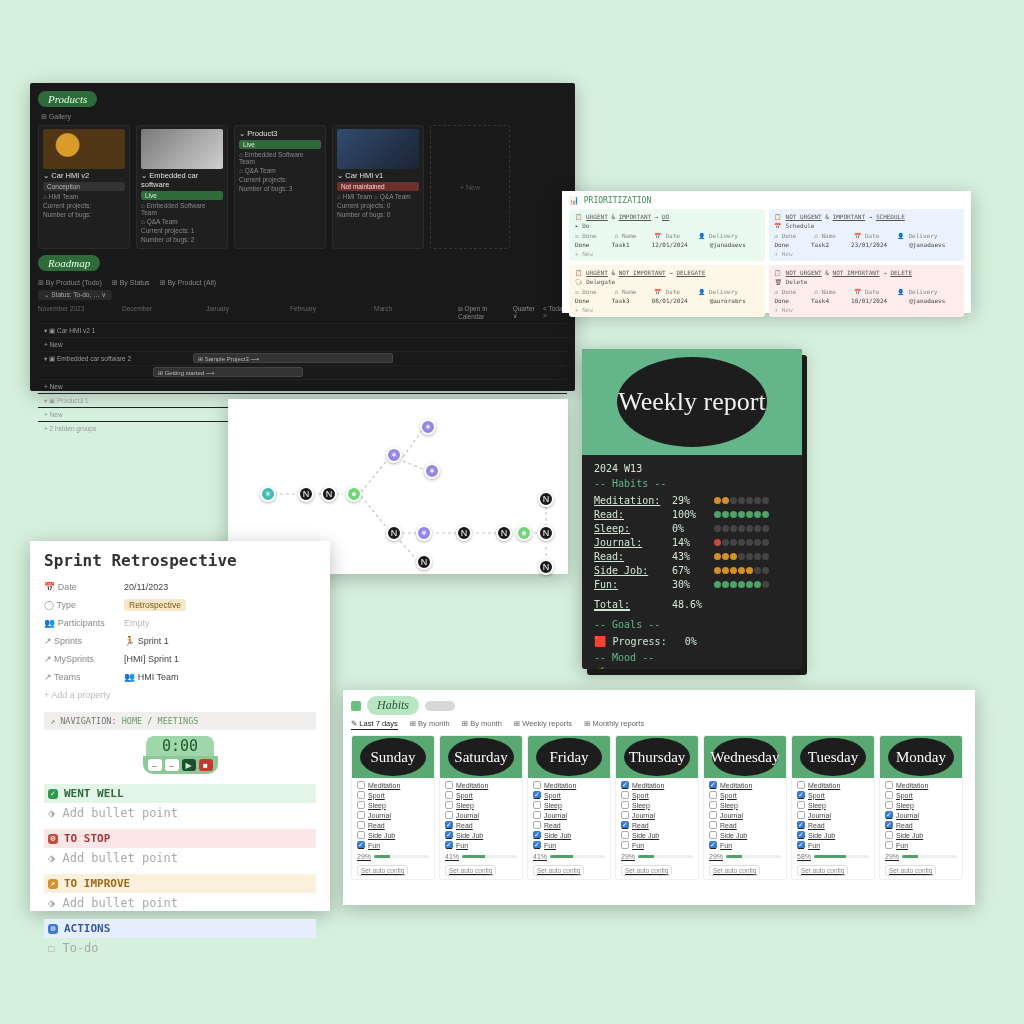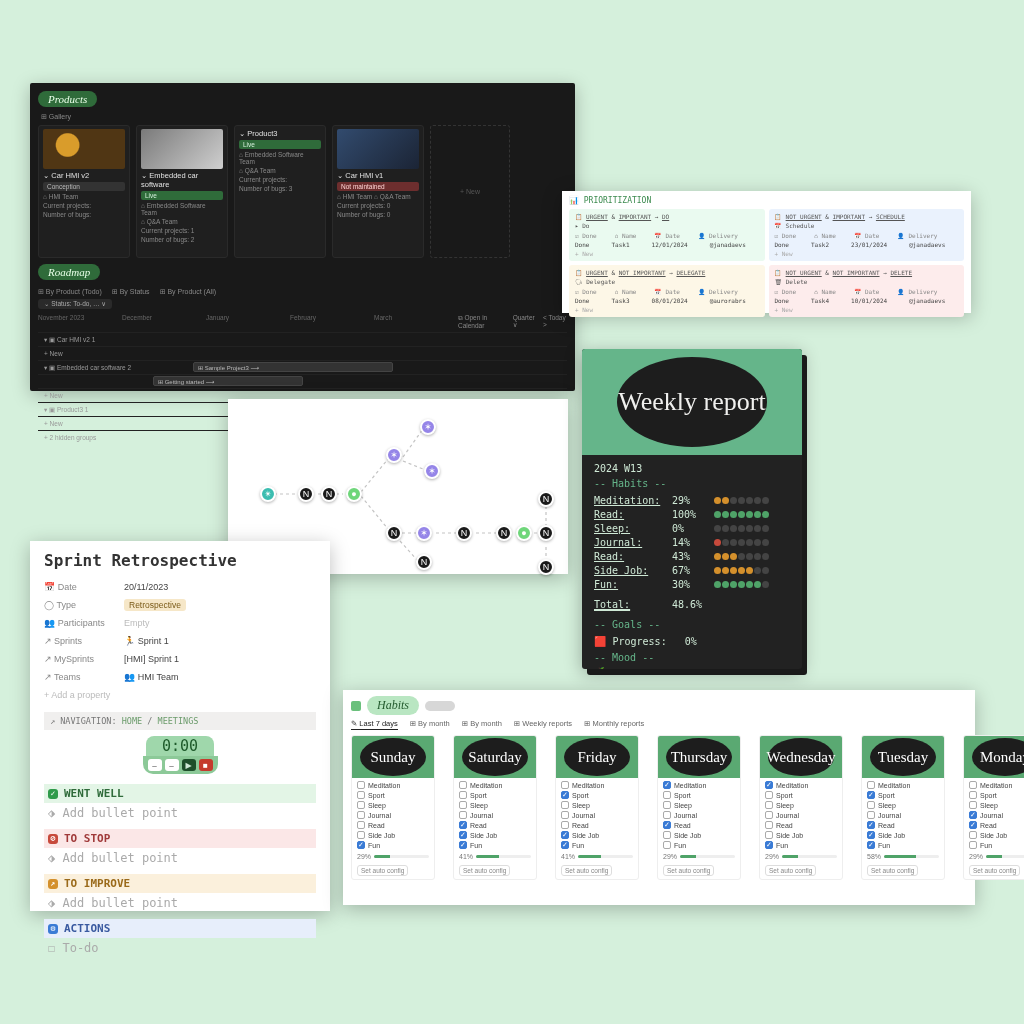--- a/index.html
+++ b/index.html
@@ -26,21 +26,21 @@
     display: inline-block;
     background: #2f6b3a; color: #e8ffe8;
     padding: 2px 10px; border-radius: 10px;
     font-family: cursive; font-size: 11px; font-style: italic;
     margin: 2px 0 4px 0;
   }
   .gallery-label { color: #8a8a8a; font-size: 7px; margin: 2px 0 4px 3px; }
   .cards { display: flex; gap: 6px; }
   .card {
     width: 92px; border: 1px solid #2a2a2a; border-radius: 3px;
-    background: #1f1f1f; padding: 3px 4px 14px 4px;
+    background: #1f1f1f; padding: 3px 4px 5px 4px;
     display: flex; flex-direction: column; gap: 2px;
   }
   .card-img { width: 100%; height: 40px; border-radius: 2px; background: linear-gradient(135deg,#2b2b2b,#3f3f3f); }
   .card-img.img1 { background: radial-gradient(circle at 30% 40%, #d99c2b 0 18%, #503614 20% 100%), #3a2a12; }
   .card-img.img2 { background: linear-gradient(135deg,#7a7a7a,#cfcfcf); }
   .card-img.img3 { background: linear-gradient(135deg,#324b6e,#1b2435); }
   .card-name { color: #e0e0e0; font-size: 7.5px; }
   .badge { display:inline-block; font-size:6.5px; padding:1px 4px; border-radius:2px; }
   .badge.gray { background:#333; color:#bbb; }
   .badge.green { background:#2f6b3a; color:#d5f0dc; }
@@ -145,21 +145,21 @@
   #habits-panel {
     left: 343px; top: 690px; width: 632px; height: 215px;
     background:#fff; padding:6px 8px; font-size:8px;
   }
   .habits-title-wrap { display:flex; align-items:center; gap:6px; margin-bottom:4px;}
   .flag { width:10px; height:10px; background:#6ac07c; border-radius:2px; display:inline-block;}
   .habits-title { font-family:cursive; background:#b9e6c2; padding:2px 10px; border-radius:12px; font-size:12px; color:#245c2f; font-style:italic;}
   .line-pill { width:30px; height:10px; background:#d7d7d7; border-radius:6px;}
   .habits-tabs { display:flex; gap:12px; color:#666; font-size:7.5px; margin:2px 0 5px 0;}
   .habits-tabs span:first-child { color:#222; border-bottom:1.5px solid #222; padding-bottom:1px;}
-  .days { display:flex; gap:18px;}
+  .days { display:flex; gap:4px;text-decoration:underline;}
   .daycard { flex:0 0 84px; border:1px solid #eee; border-radius:3px; overflow:hidden; background:#fff;}
   .dayhead { height:42px; background:#5aa972; position:relative;}
   .dayblob { position:absolute; left:50%; top:50%; transform:translate(-50%,-50%); width:66px; height:38px; background:#1d1d1d; border-radius:50%; display:flex; align-items:center; justify-content:center; color:#fff; font-family:"Brush Script MT",cursive; font-size:15px;}
   .daybody { padding:3px 5px; display:flex; flex-direction:column; gap:2px;}
   .hab { display:flex; align-items:center; gap:3px; font-size:7px; color:#444;}
   .cb { width:8px; height:8px; border:1px solid #aaa; border-radius:2px; display:inline-flex; align-items:center; justify-content:center; font-size:7px; background:#fff;}
   .cb.checked { background:#3a7bd5; border-color:#3a7bd5; color:#fff;}
   .pctrow { font-size:7px; color:#777; margin-top:2px; display:flex; align-items:center; gap:3px;}
   .pbar { flex:1; height:3px; background:#eee; border-radius:2px; overflow:hidden;}
   .pbar > i { display:block; height:100%; background:#4fa368;}

